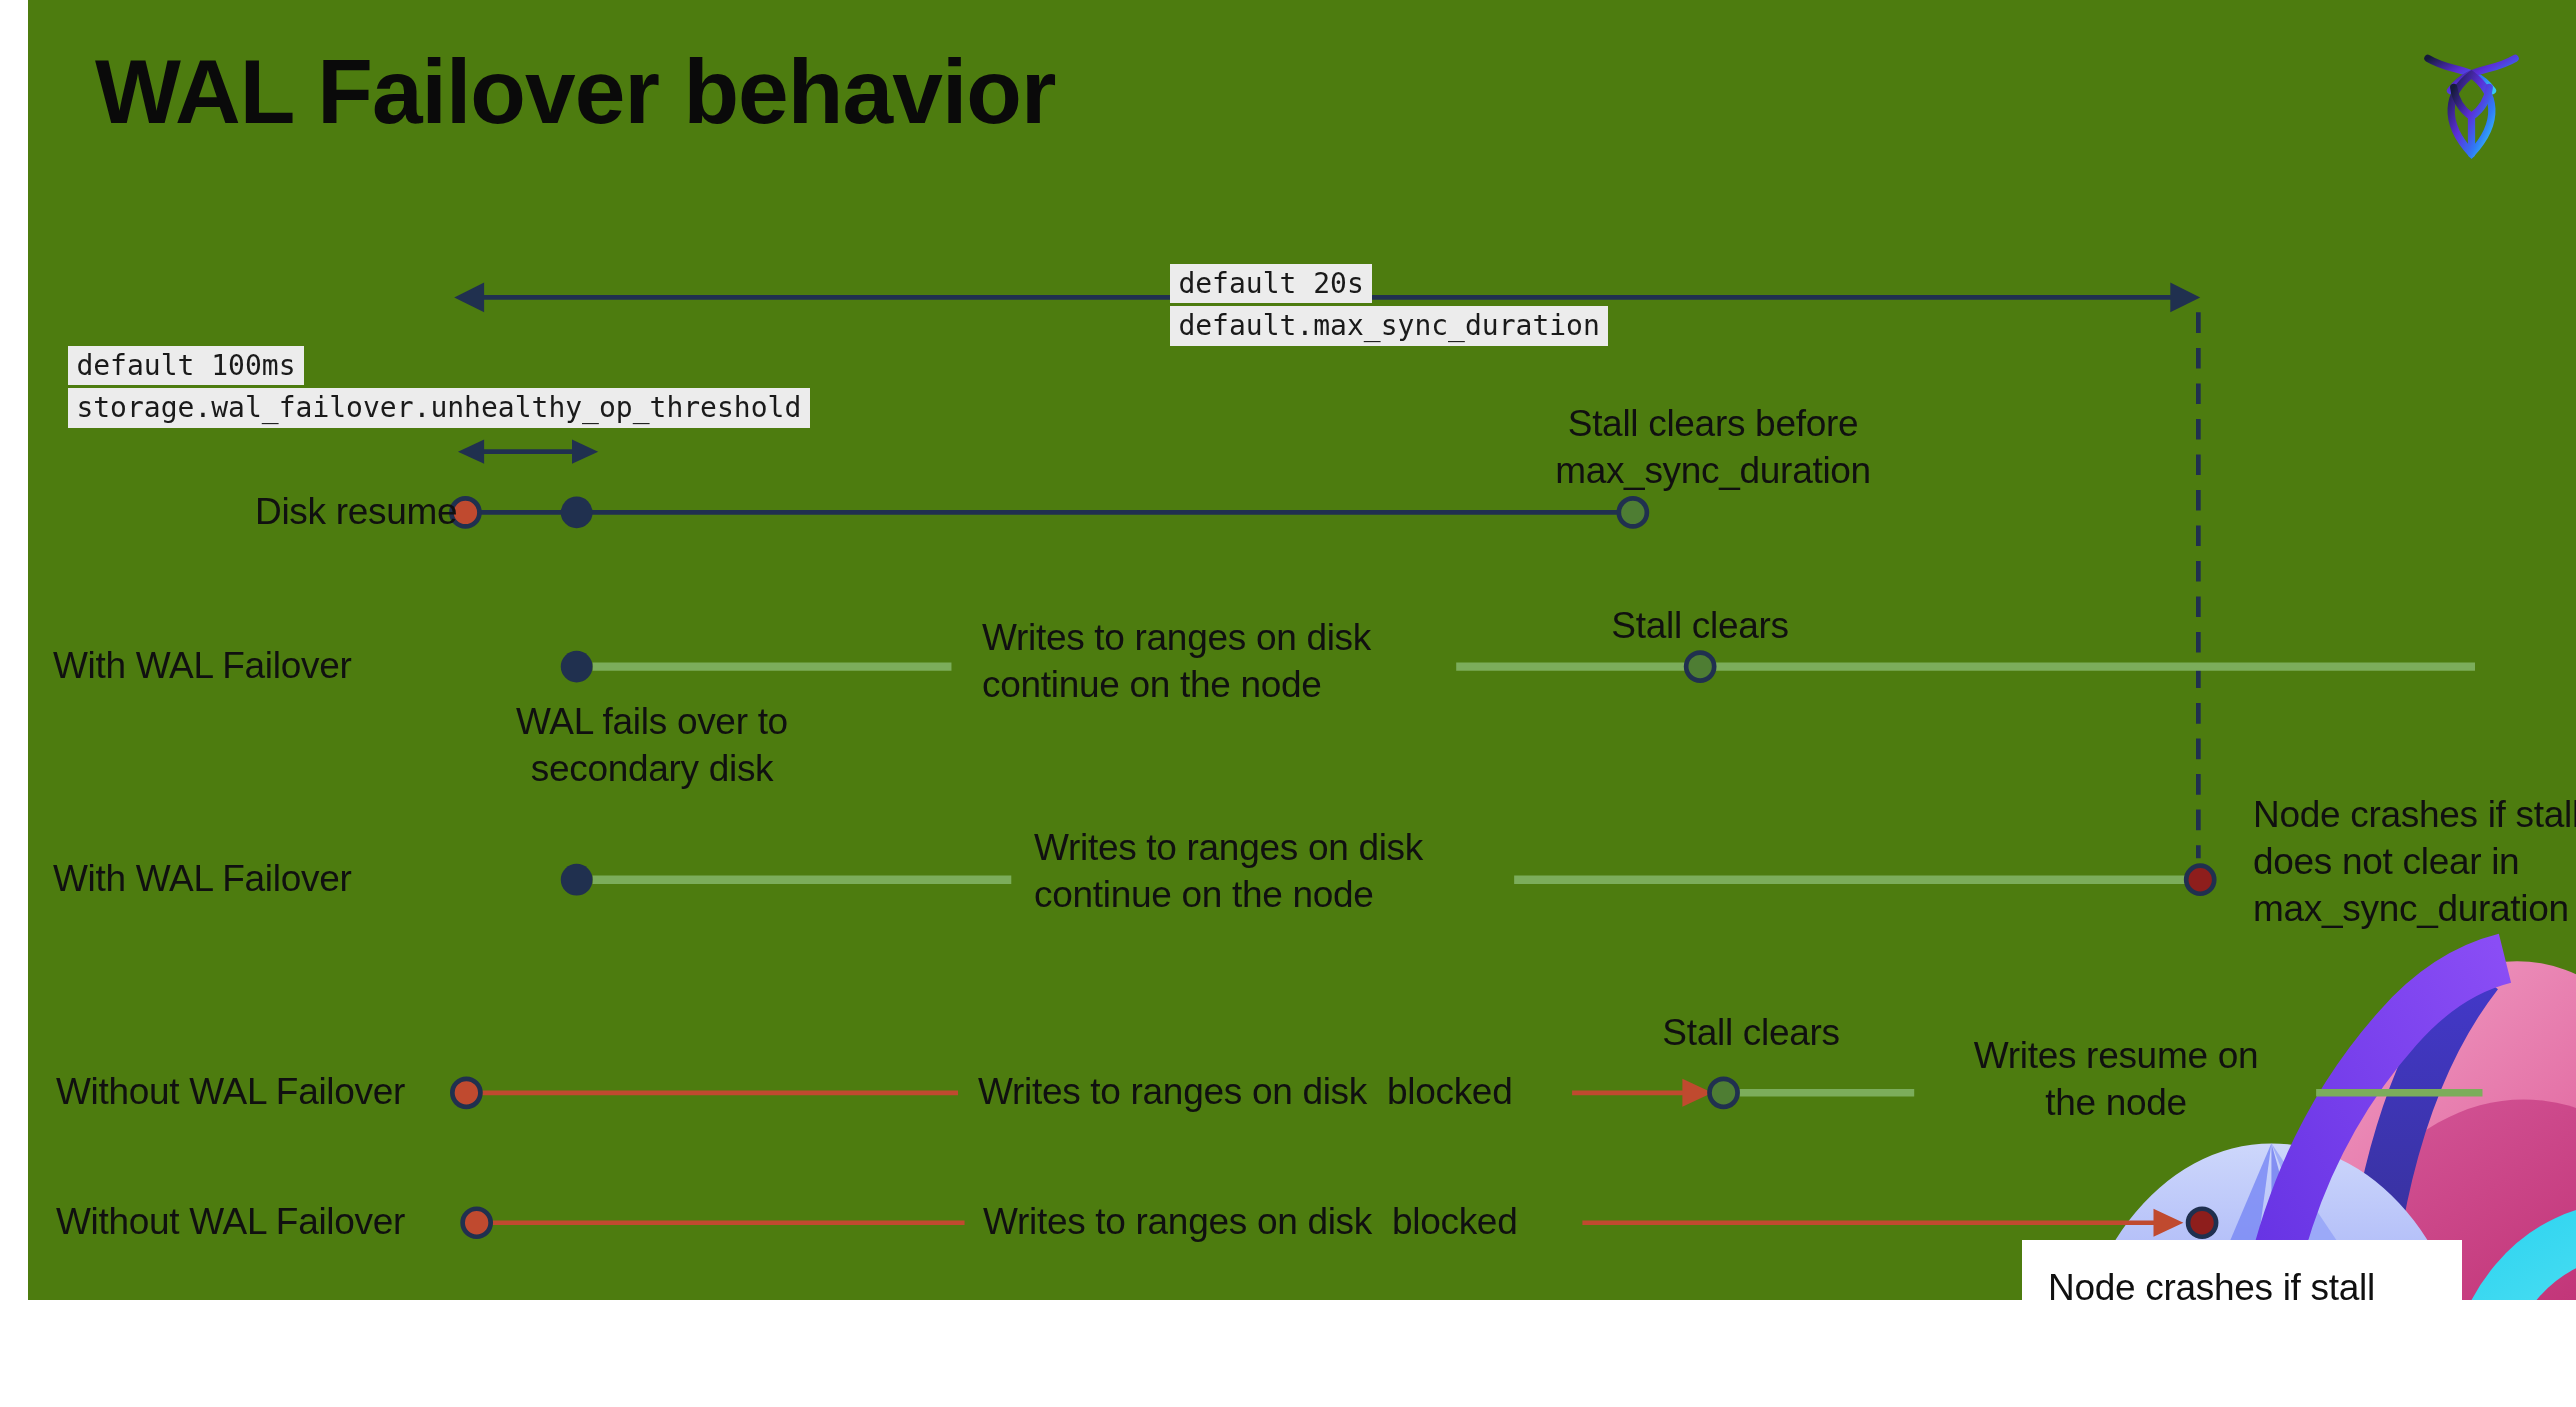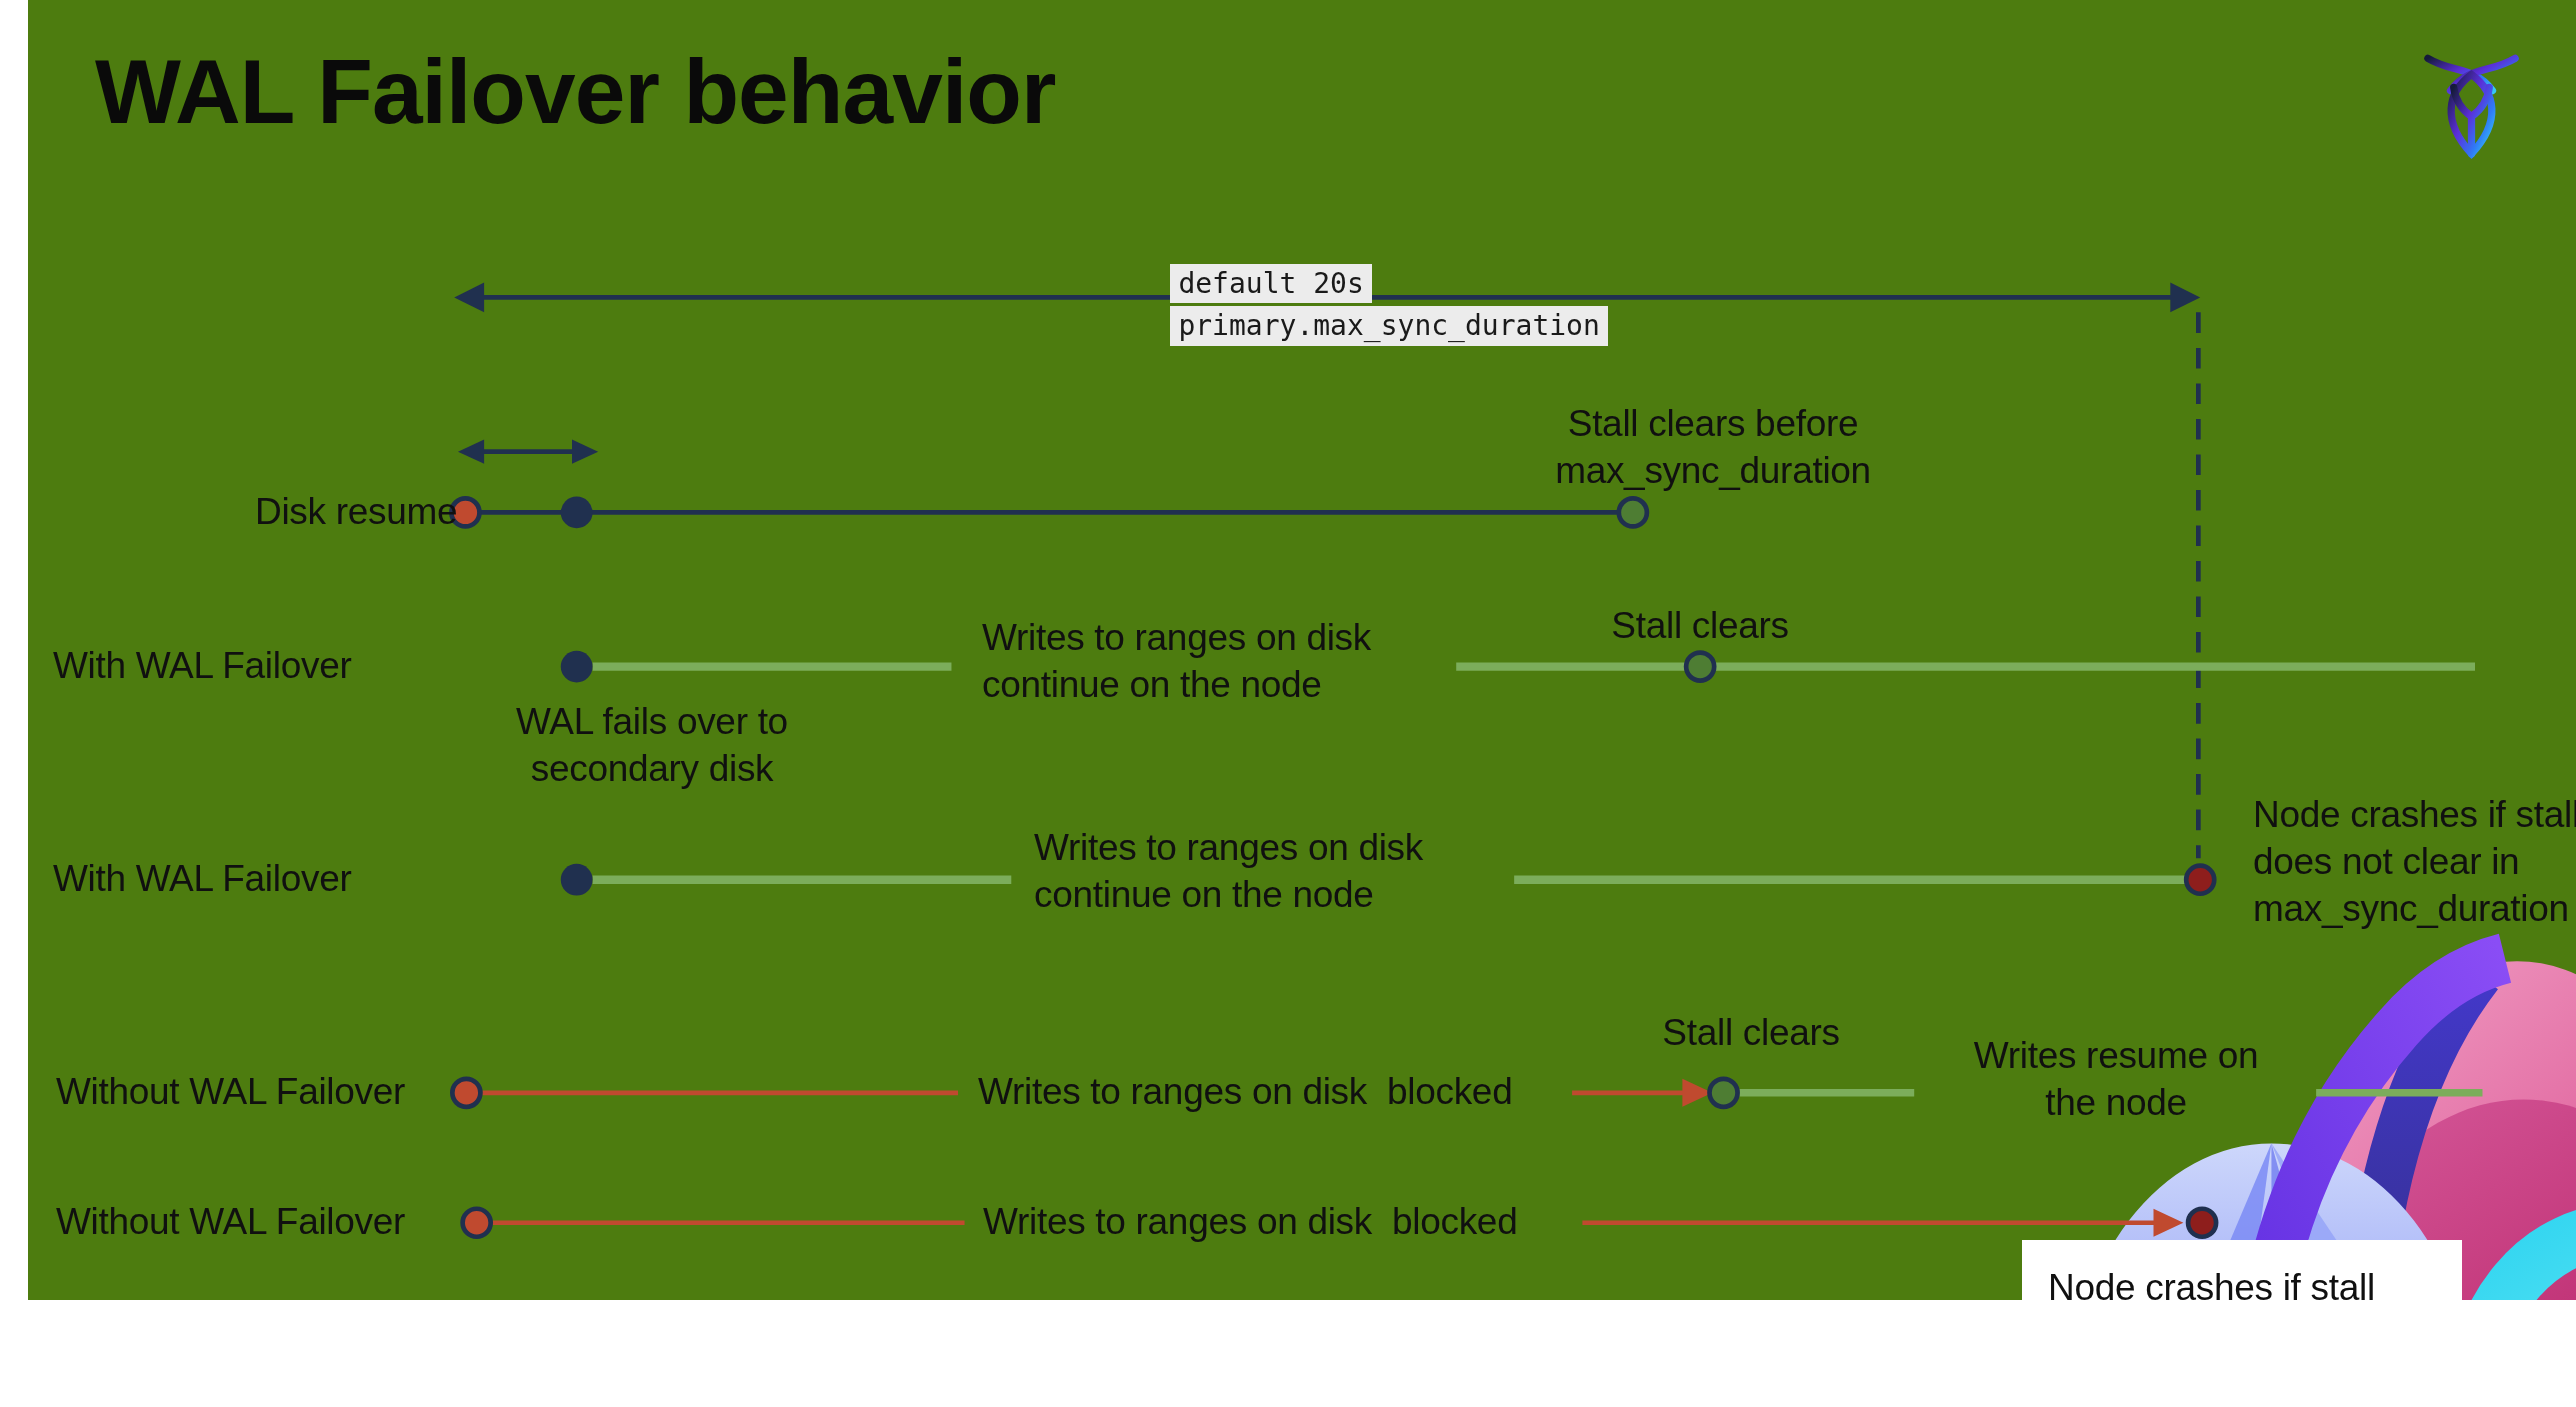--- a/index.html
+++ b/index.html
@@ -149,21 +149,25 @@
     <g fill="none" stroke="url(#logoG)" stroke-width="9" stroke-linecap="round">
       <path d="M6,16 C36,34 64,26 86,56"></path>
       <path d="M114,16 C84,34 56,26 34,56"></path>
       <path d="M60,36 C90,58 97,94 60,134 C23,94 30,58 60,36 Z"></path>
       <path d="M60,134 L60,88 M60,88 C47,79 40,66 38,52 M60,88 C73,79 80,66 82,52"></path>
     </g>
   </svg>
 
   <div class="mono" style="left:1142px;top:264px;">
     <span>default 20s</span>
-    <span>primary.max_sync_duration</span>
+    <span>default.max_sync_duration</span>
+  </div>
+  <div class="mono" style="left:40px;top:346px;">
+    <span>default 100ms</span>
+    <span>storage.wal_failover.unhealthy_op_threshold</span>
   </div>
 
   <div class="ann" style="left:227px;top:488px;">Disk resume</div>
   <div class="ann" style="left:25px;top:642px;">With WAL Failover</div>
   <div class="ann" style="left:25px;top:855px;">With WAL Failover</div>
   <div class="ann" style="left:28px;top:1068px;">Without WAL Failover</div>
   <div class="ann" style="left:28px;top:1198px;">Without WAL Failover</div>
 
   <div class="ann c" style="left:1685px;top:400px;">Stall clears before
 max_sync_duration</div>

